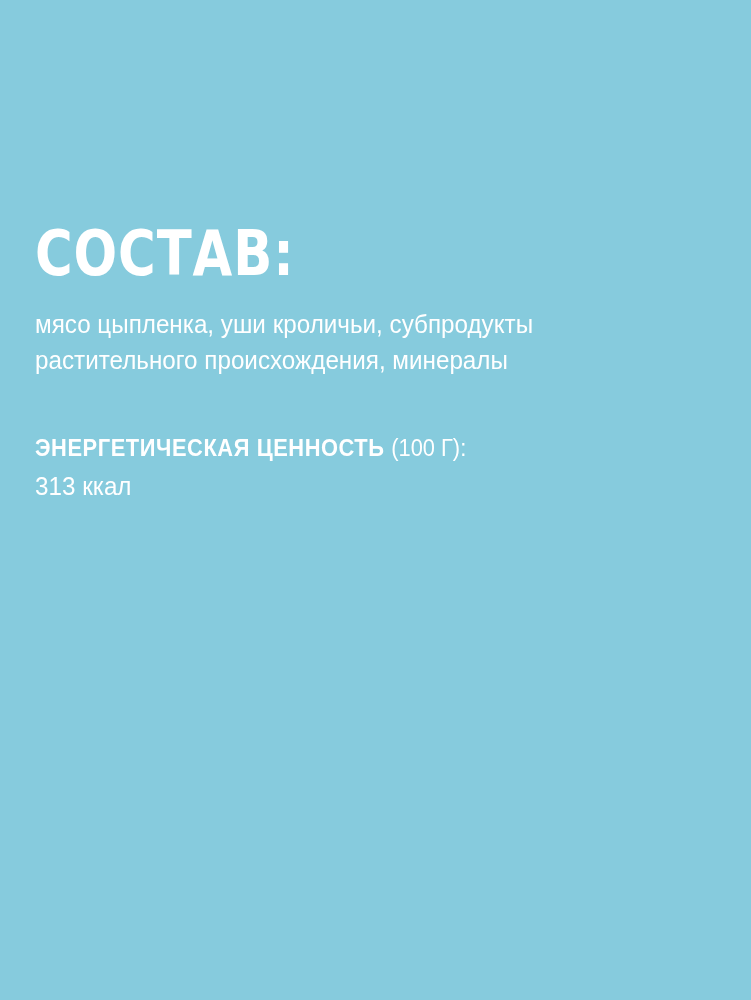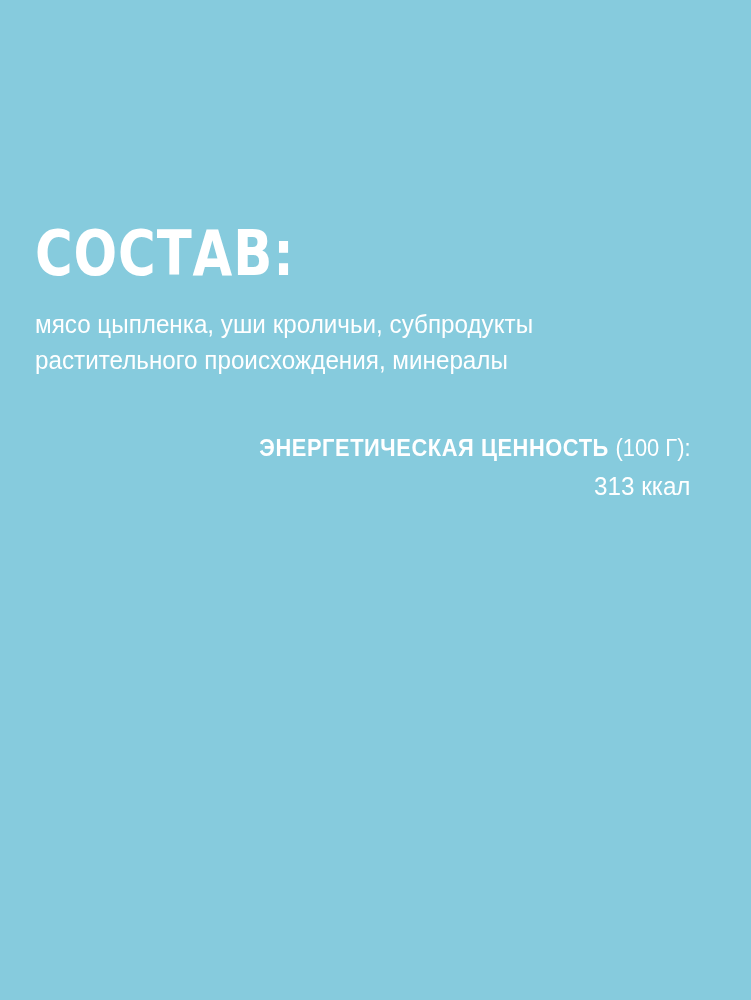--- a/index.html
+++ b/index.html
@@ -46,21 +46,20 @@
     margin: 0 0 36px 0;
     max-width: 692px;
     transform: scaleX(0.95);
     transform-origin: left top;
   }
   .block {
     margin-bottom: 34px;
   }
   .block:last-child {
     margin-bottom: 11px;
-    text-align: right;
   }
   .block-head {
     color: #ffffff;
     font-size: 23px;
     font-weight: bold;
     letter-spacing: 0.6px;
     margin: 0 0 4px 0;
     line-height: 1.3;
     transform: scaleX(0.95);
     transform-origin: left top;

